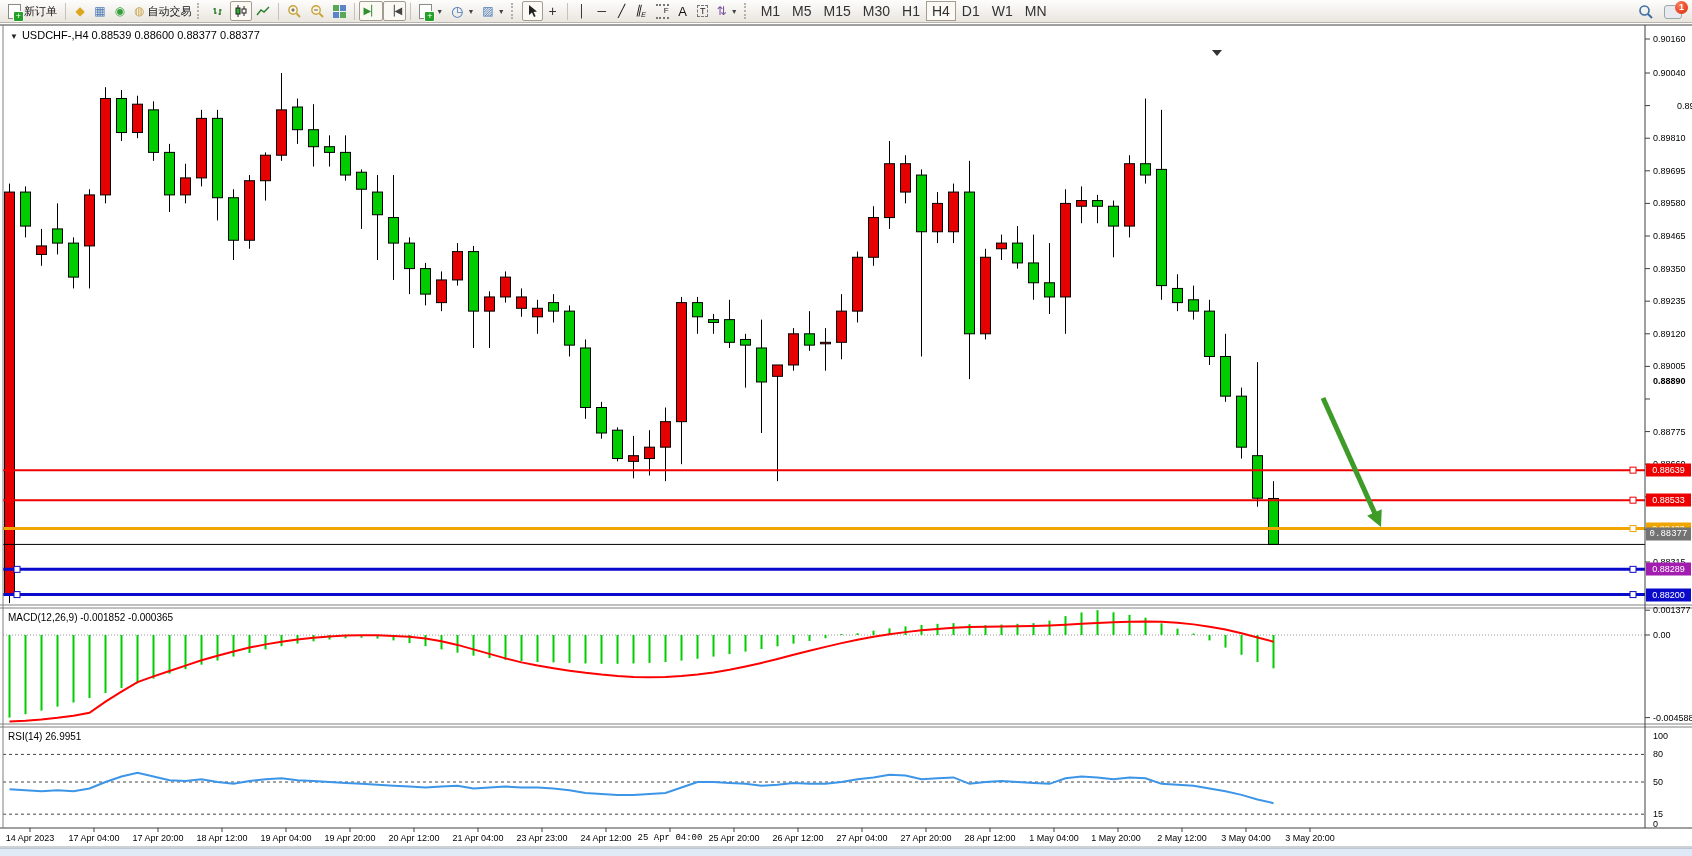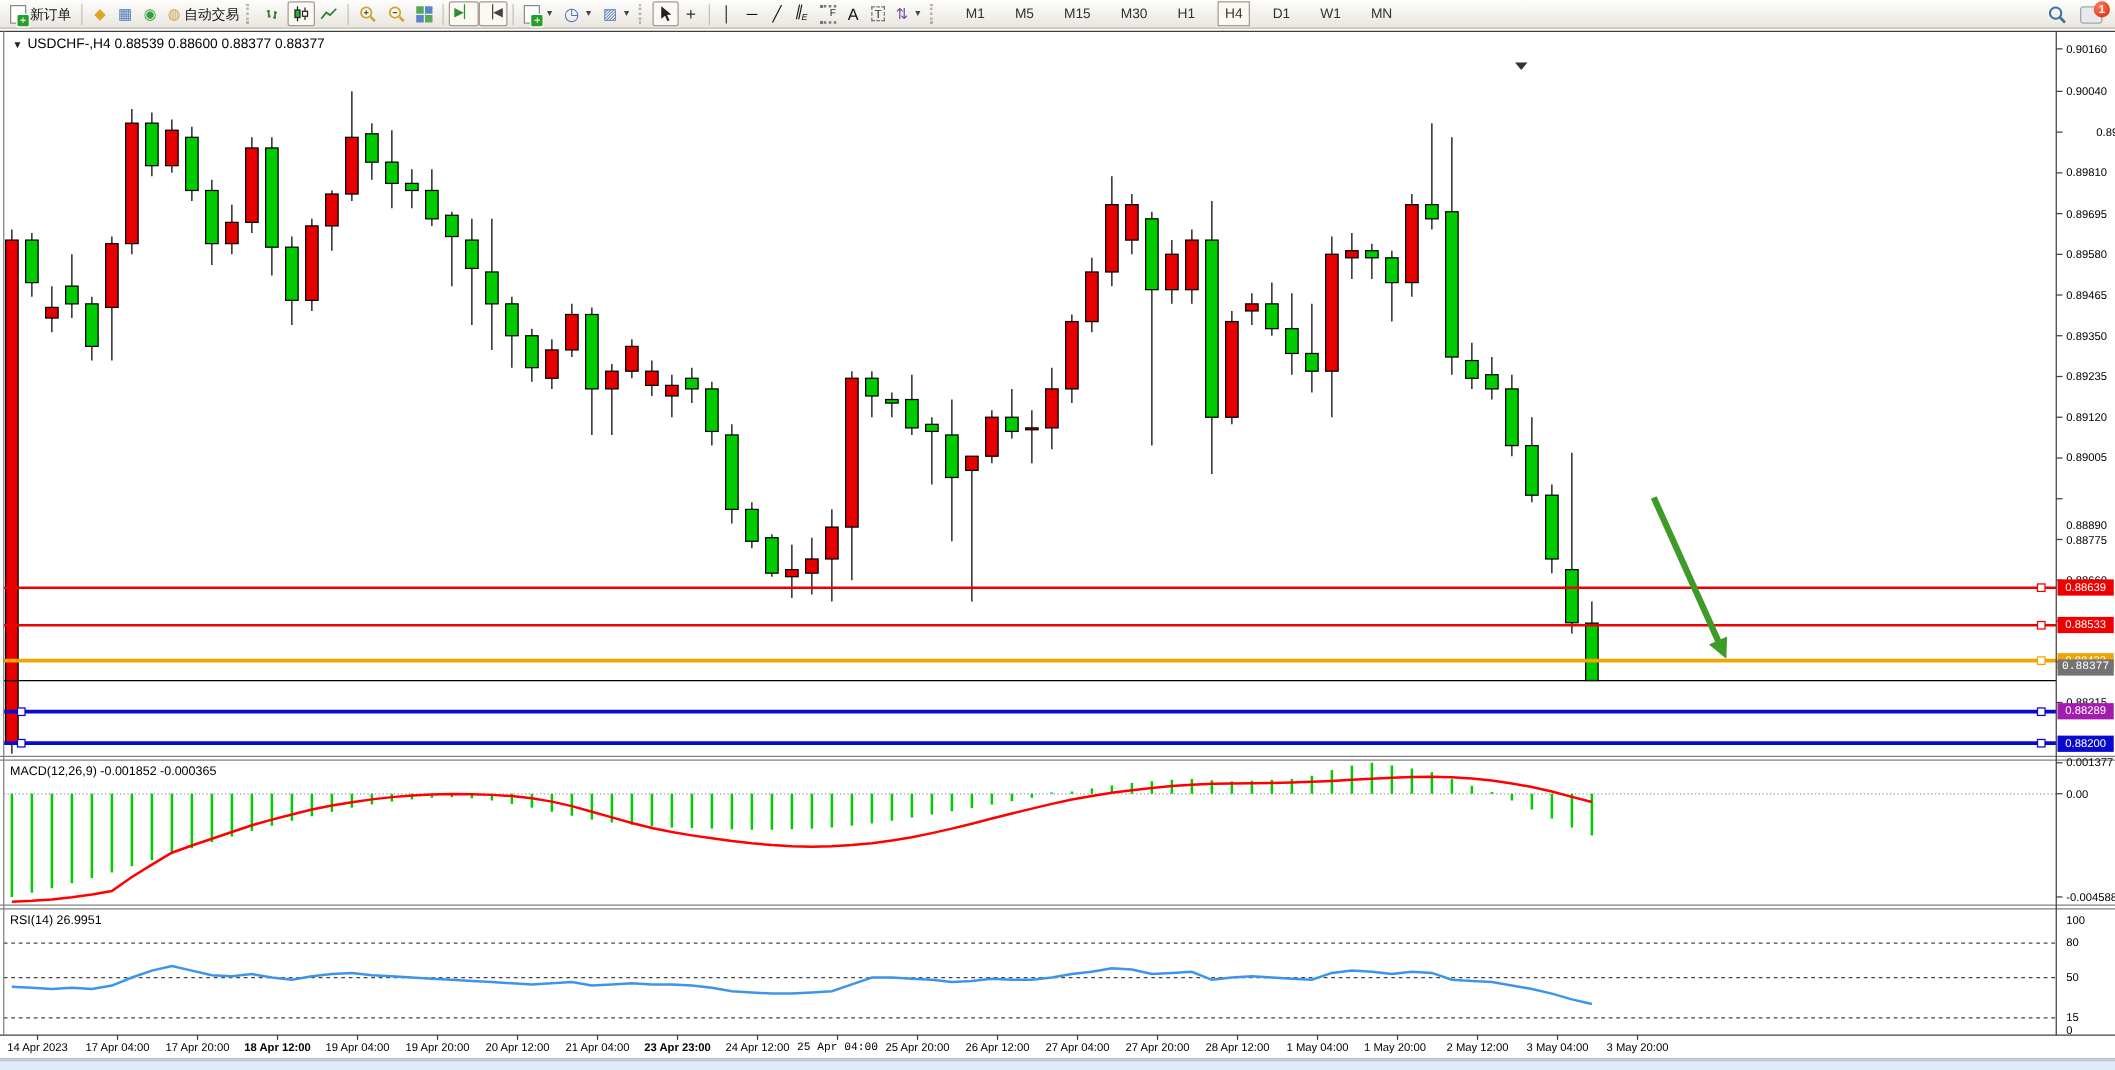--- a/index.html
+++ b/index.html
@@ -3,21 +3,21 @@
 <meta charset="utf-8">
 <style>
   html,body{margin:0;padding:0;background:#fff;}
   #app{position:relative;width:1692px;height:856px;background:#fff;font-family:"Liberation Sans",sans-serif;overflow:hidden;}
   
   #toolbar{position:absolute;top:0;left:0;width:1692px;height:23px;background:linear-gradient(#fdfdfc,#eae6df);border-bottom:1px solid #b8b4ac;display:flex;align-items:center;padding-left:4px;box-sizing:border-box;z-index:30;}
   .grip{width:5px;height:16px;border-left:2px dotted #b6b2aa;margin:0 4px 0 2px;}
   .sep{width:1px;height:17px;background:#c6c2ba;margin:0 4px;}
   .tbtn{height:20px;min-width:20px;display:flex;align-items:center;justify-content:center;gap:3px;padding:0 3px;font-size:11px;color:#111;border:1px solid transparent;border-radius:2px;box-sizing:border-box;}
   .tbtn.pressed{background:#fbf9f3;border:1px solid #a39c90;}
-  .tf{font-size:11px;color:#333;padding:0 5px;height:18px;display:flex;align-items:center;border:1px solid transparent;margin-left:12px;}
+  .tf{font-size:14px;color:#333;padding:0 5px;height:18px;display:flex;align-items:center;border:1px solid transparent;}
   .tf.active{border:1px solid #a39c90;background:#fbf9f3;}
   .caret{font-size:7px;color:#444;margin-left:1px;}
   .glyph{font-size:12px;line-height:1;}
   .doc-ic{position:relative;width:11px;height:13px;background:#fff;border:1px solid #8a8a8a;display:inline-block;}
   .doc-ic i{position:absolute;right:-4px;bottom:-4px;width:9px;height:9px;background:#22a126;color:#fff;font-style:normal;font-size:9px;line-height:8px;text-align:center;border-radius:2px;border:1px solid #fff;}
   .tile-ic{display:inline-grid;grid-template-columns:6px 6px;grid-template-rows:6px 6px;gap:1px;}
   .tile-ic b{background:#58a858;}.tile-ic b:nth-child(2){background:#5a85c8;}.tile-ic b:nth-child(3){background:#5a85c8;}.tile-ic b:nth-child(4){background:#58a858;}
   .lbl-ic{border:1px dashed #777;font-size:9px;padding:0 2px;color:#222;}
   .fibo-ic{width:13px;height:11px;border-top:2px dotted #777;border-bottom:2px dotted #777;font-size:8px;color:#222;text-align:right;line-height:9px;}
   #tb-right{position:absolute;right:10px;top:1px;height:21px;display:flex;align-items:center;gap:10px;}
@@ -519,43 +519,43 @@
         <div class="ptick" style="top: 50.0152px;">0.90040</div>
         <div class="ptick" style="top: 82.6131px; margin-left: 24px;">0.89925</div>
         <div class="ptick" style="top: 115.211px;">0.89810</div>
         <div class="ptick" style="top: 147.809px;">0.89695</div>
         <div class="ptick" style="top: 180.407px;">0.89580</div>
         <div class="ptick" style="top: 213.005px;">0.89465</div>
         <div class="ptick" style="top: 245.603px;">0.89350</div>
         <div class="ptick" style="top: 278.2px;">0.89235</div>
         <div class="ptick" style="top: 310.798px;">0.89120</div>
         <div class="ptick" style="top: 343.396px;">0.89005</div>
-        <div class="ptick" style="top: 397px;">0.88890</div>
+        <div class="ptick" style="top: 358px; font-weight: bold;">0.88890</div>
         <div class="ptick" style="top: 408.592px;">0.88775</div>
         <div class="ptick" style="top: 441.19px;">0.88660</div>
         <div class="ptick" style="top: 473.788px;">0.88545</div>
         <div class="ptick" style="top: 506.386px;">0.88430</div>
         <div class="ptick" style="top: 538.984px;">0.88315</div>
         <div class="ptick" style="top: 587.214px;">0.001377</div>
         <div class="ptick" style="top: 612px;">0.00</div>
         <div class="ptick" style="top: 694.584px;">-0.004588</div>
         <div class="ptick" style="top: 713px;">100</div>
         <div class="ptick" style="top: 731.4px;">80</div>
         <div class="ptick" style="top: 759px;">50</div>
         <div class="ptick" style="top: 791.2px;">15</div>
         <div class="ptick" style="top: 801.32px;">0</div>
         <div class="ttick" style="left: 30px;">14 Apr 2023</div>
         <div class="ttick" style="left: 94px;">17 Apr 04:00</div>
         <div class="ttick" style="left: 158px;">17 Apr 20:00</div>
-        <div class="ttick" style="left: 222px; font-weight: bold;">18 Apr 12:00</div>
+        <div class="ttick" style="left: 222px;">18 Apr 12:00</div>
         <div class="ttick" style="left: 286px;">19 Apr 04:00</div>
         <div class="ttick" style="left: 350px;">19 Apr 20:00</div>
         <div class="ttick" style="left: 414px;">20 Apr 12:00</div>
         <div class="ttick" style="left: 478px;">21 Apr 04:00</div>
-        <div class="ttick" style="left: 542px; font-weight: bold;">23 Apr 23:00</div>
+        <div class="ttick" style="left: 542px;">23 Apr 23:00</div>
         <div class="ttick" style="left: 606px;">24 Apr 12:00</div>
         <div class="ttick" style="left: 670px; font-family: Liberation Mono, monospace;">25 Apr 04:00</div>
         <div class="ttick" style="left: 734px;">25 Apr 20:00</div>
         <div class="ttick" style="left: 798px;">26 Apr 12:00</div>
         <div class="ttick" style="left: 862px;">27 Apr 04:00</div>
         <div class="ttick" style="left: 926px;">27 Apr 20:00</div>
         <div class="ttick" style="left: 990px;">28 Apr 12:00</div>
         <div class="ttick" style="left: 1054px;">1 May 04:00</div>
         <div class="ttick" style="left: 1116px;">1 May 20:00</div>
         <div class="ttick" style="left: 1182px;">2 May 12:00</div>

